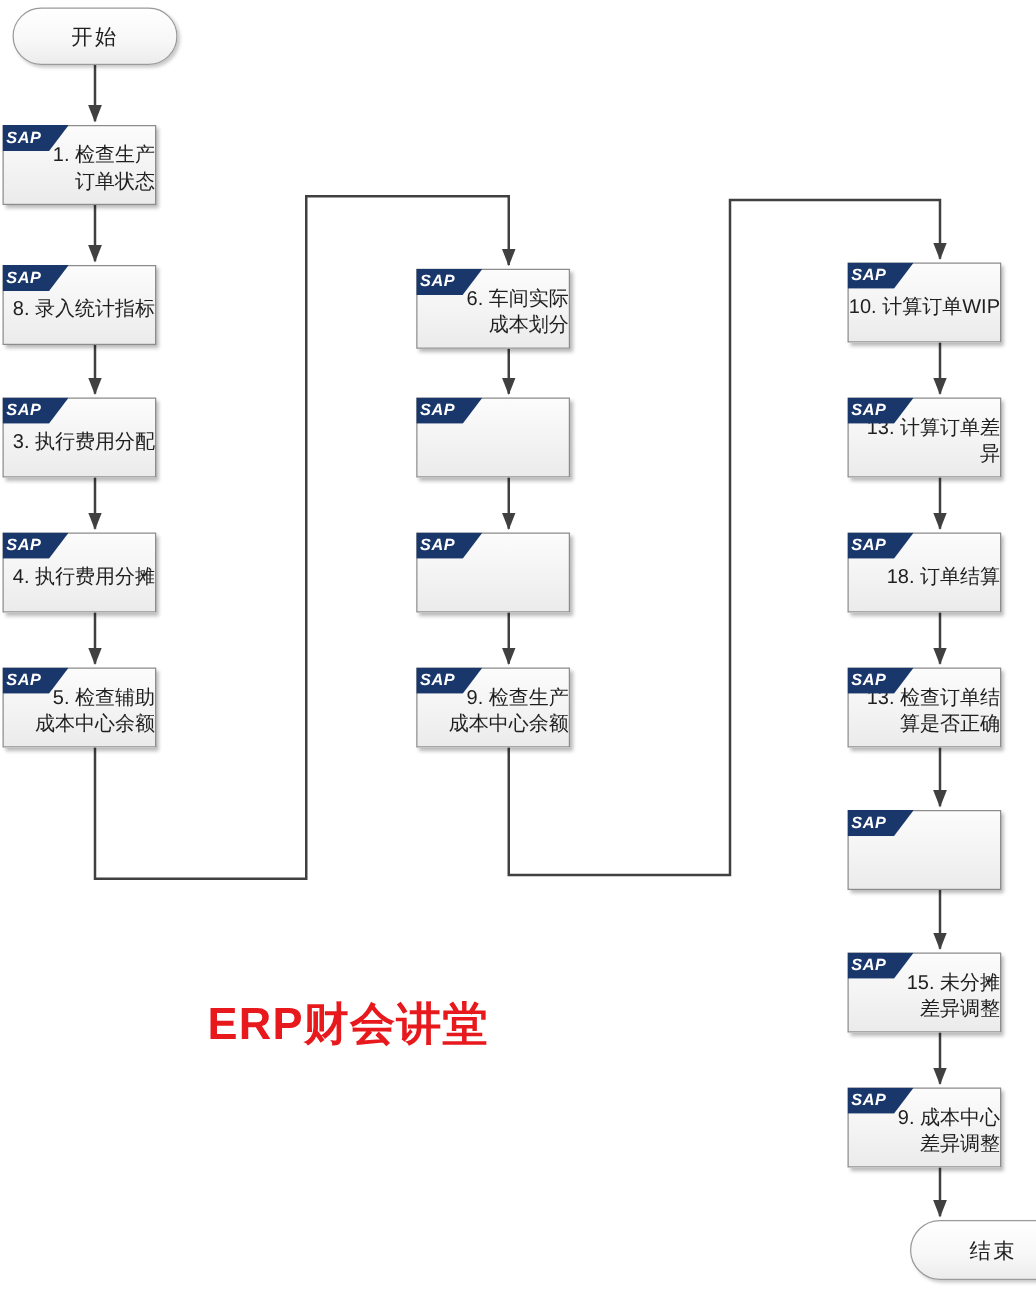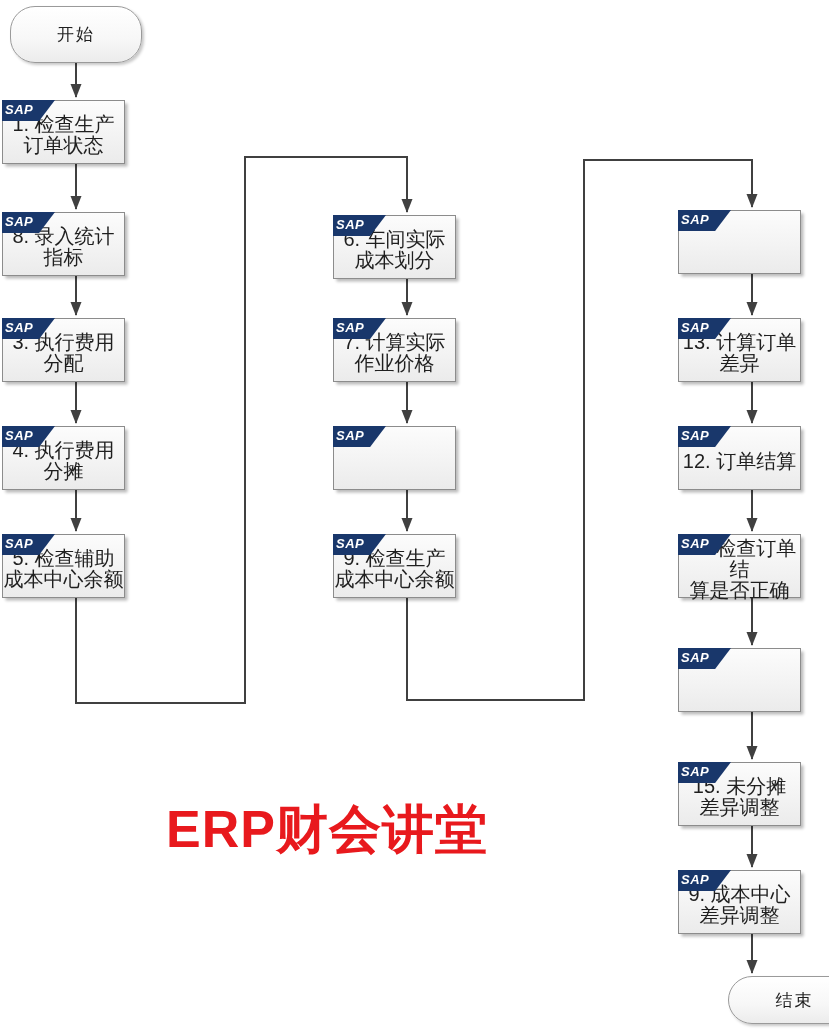--- a/index.html
+++ b/index.html
@@ -28,39 +28,39 @@
     border-radius: 25px;
     background: linear-gradient(180deg, #ffffff 0%, #f7f7f7 60%, #ececec 100%);
     box-shadow: 2px 2px 3px rgba(0,0,0,0.22);
     display: flex;
     align-items: center;
     justify-content: center;
     font-size: 17px;
     color: #1f1f1f;
     letter-spacing: 2px;
   }
-  .terminator.start { left: 10px; top: 6px;   width: 132px; height: 57px; }
+  .terminator.start { left: 10px; top: 6px;   width: 132px; height: 46px; }
   .terminator.end   { left: 728px; top: 976px; width: 133px; height: 48px; }
 
   .step-box {
     position: absolute;
     box-sizing: border-box;
     width: 123px;
     height: 64px;
     border: 1.5px solid #8c8c8c;
     background: linear-gradient(180deg, #fcfcfc 0%, #f3f3f3 55%, #ebebeb 100%);
     box-shadow: 2.5px 2.5px 3px rgba(0,0,0,0.28);
     display: flex;
     align-items: center;
     justify-content: center;
   }
   .step-label {
     width: 100%;
-    text-align: center;
-    font-size: 20px;
+    text-align: right;
+    font-size: 16px;
     line-height: 21px;
     color: #1f1f1f;
     white-space: pre-line;
     padding-top: 6px;
   }
   .sap-badge {
     position: absolute;
     left: -1px;
     top: -1px;
     width: 50px;
@@ -90,21 +90,21 @@
   .b12 { left: 678px; top: 426px; }
   .b13 { left: 678px; top: 534px; }
   .b14 { left: 678px; top: 648px; }
   .b15 { left: 678px; top: 762px; }
   .b16 { left: 678px; top: 870px; }
 
   .watermark {
     position: absolute;
     left: 166px;
     top: 795px;
-    font-size: 52px;
+    font-size: 36px;
     font-weight: bold;
     color: #e8191d;
     letter-spacing: 1px;
     white-space: nowrap;
   }
 </style>
 </head>
 <body>
 
 <div id="canvas">
@@ -162,41 +162,40 @@
     <div class="step-label">5. 检查辅助
 成本中心余额</div>
   </div>
   <div class="step-box b6">
     <span class="sap-badge">SAP</span>
     <div class="step-label">6. 车间实际
 成本划分</div>
   </div>
   <div class="step-box b7">
     <span class="sap-badge">SAP</span>
-    <div class="step-label">7. 计算实际
-作业价格</div>
   </div>
   <div class="step-box b8">
     <span class="sap-badge">SAP</span>
   </div>
   <div class="step-box b9">
     <span class="sap-badge">SAP</span>
     <div class="step-label">9. 检查生产
 成本中心余额</div>
   </div>
   <div class="step-box b10">
     <span class="sap-badge">SAP</span>
+    <div class="step-label">10. 计算订单WIP</div>
   </div>
   <div class="step-box b11">
     <span class="sap-badge">SAP</span>
     <div class="step-label">13. 计算订单差异</div>
   </div>
   <div class="step-box b12">
     <span class="sap-badge">SAP</span>
-    <div class="step-label">12. 订单结算</div>
+    <div class="step-label">18. 订单结算</div>
   </div>
   <div class="step-box b13">
     <span class="sap-badge">SAP</span>
     <div class="step-label">13. 检查订单结
 算是否正确</div>
   </div>
   <div class="step-box b14">
     <span class="sap-badge">SAP</span>
   </div>
   <div class="step-box b15">

